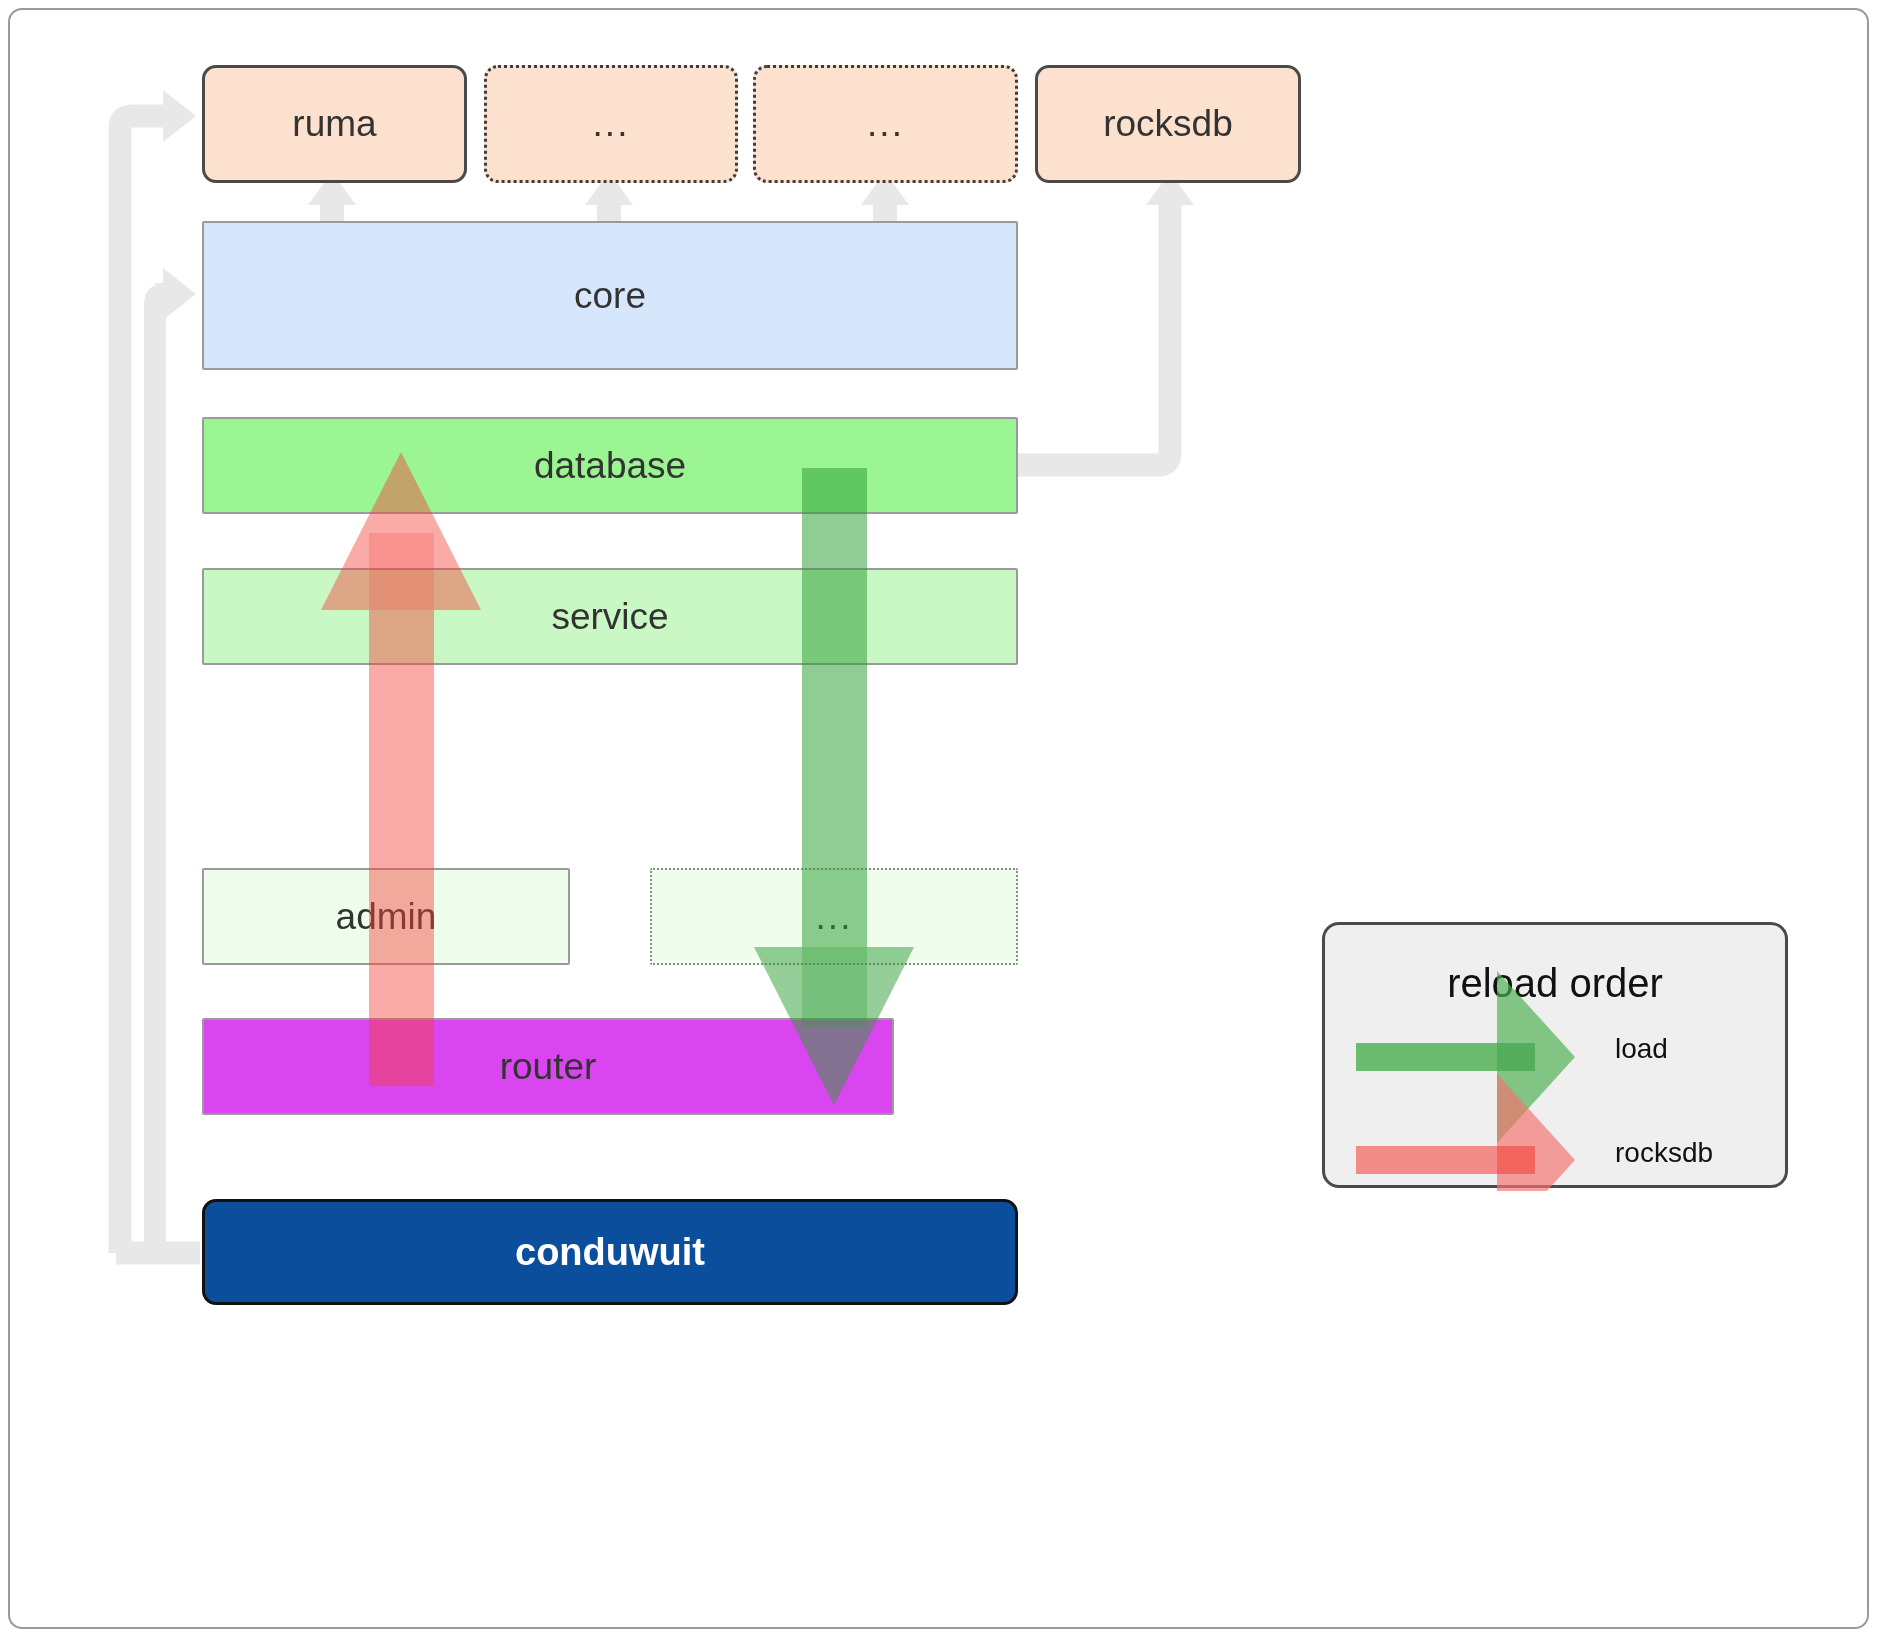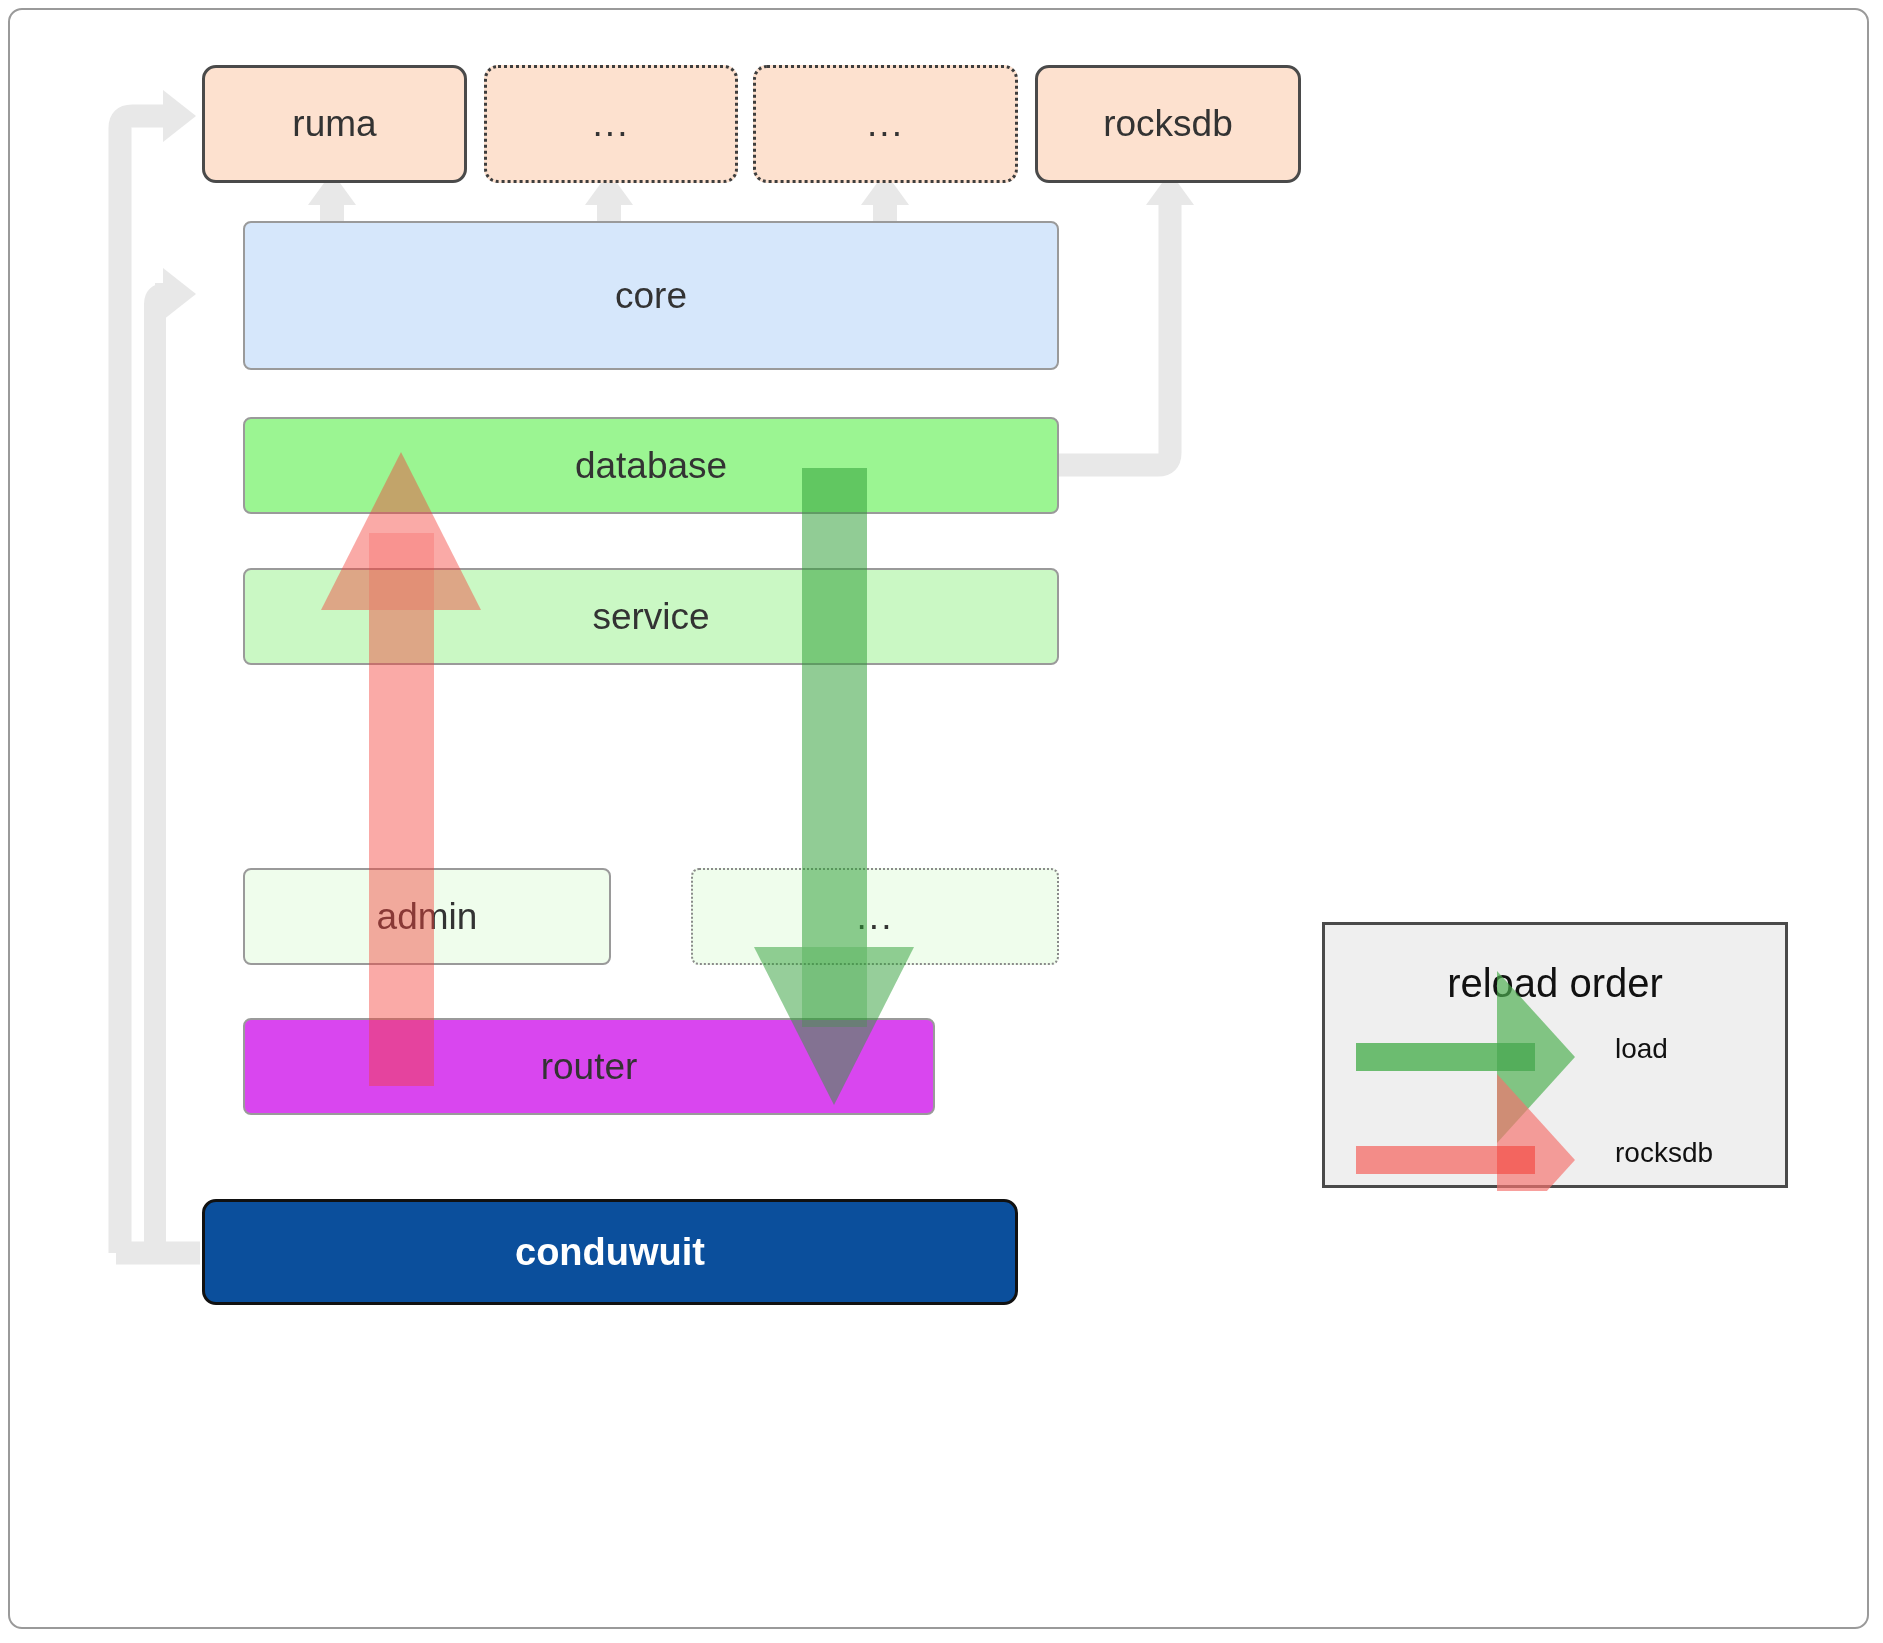--- a/index.html
+++ b/index.html
@@ -20,21 +20,21 @@
     display:flex;align-items:center;justify-content:center;
     font-size:37px;color:#333333;
     border-radius:12px;
   }
   .top-box{
     height:118px;background:#fde1cf;border:3px solid #4a4a4a;
     border-radius:14px;
   }
   .top-box.dotted{border:3px dotted #3d3d3d;}
   .layer{
-    border:2px solid #9a9a9a;border-radius:8px;margin-left:41px;
+    border:2px solid #9a9a9a;border-radius:2px;
   }
   .layer.dotted{border:2px dotted #8a8a8a;}
   .conduwuit{
     background:#0b4f9c;border:3px solid #111111;border-radius:14px;
     color:#ffffff;font-weight:bold;font-size:38px;
   }
   
   svg.overlay{position:absolute;left:0;top:0;width:1883px;height:1643px;pointer-events:none;}
   .legend{
     position:absolute;background:#efefef;border:3px solid #4a4a4a;
@@ -139,21 +139,21 @@
       <rect x="369" y="533" width="65" height="553" fill="#f4433b" opacity="0.72"></rect>
       <polygon points="401,452 481,610 321,610" fill="#f4433b" opacity="0.72"></polygon>
     </g>
 
     <g opacity="0.70">
       <rect x="802" y="468" width="65" height="559" fill="#2e9e36" opacity="0.75"></rect>
       <polygon points="834,1105 914,947 754,947" fill="#2e9e36" opacity="0.72"></polygon>
     </g>
   </svg>
 
-  <div class="legend" style="left:1322px;top:922px;width:466px;height:266px;">
+  <div class="legend" style="left:1322px;top:922px;width:466px;height:266px;border-radius:17px;">
     <div class="legend-title" style="top:36px;">reload order</div>
 
     <svg style="position:absolute;left:0;top:0;width:466px;height:266px;">
 
       <g opacity="0.8">
         <rect x="31" y="118" width="162" height="28" fill="#4caf50"></rect>
         <polygon points="250,132 172,46 172,218" fill="#4caf50" opacity="0.85"></polygon>
         <rect x="172" y="118" width="38" height="28" fill="#2e9e36"></rect>
       </g>
 

